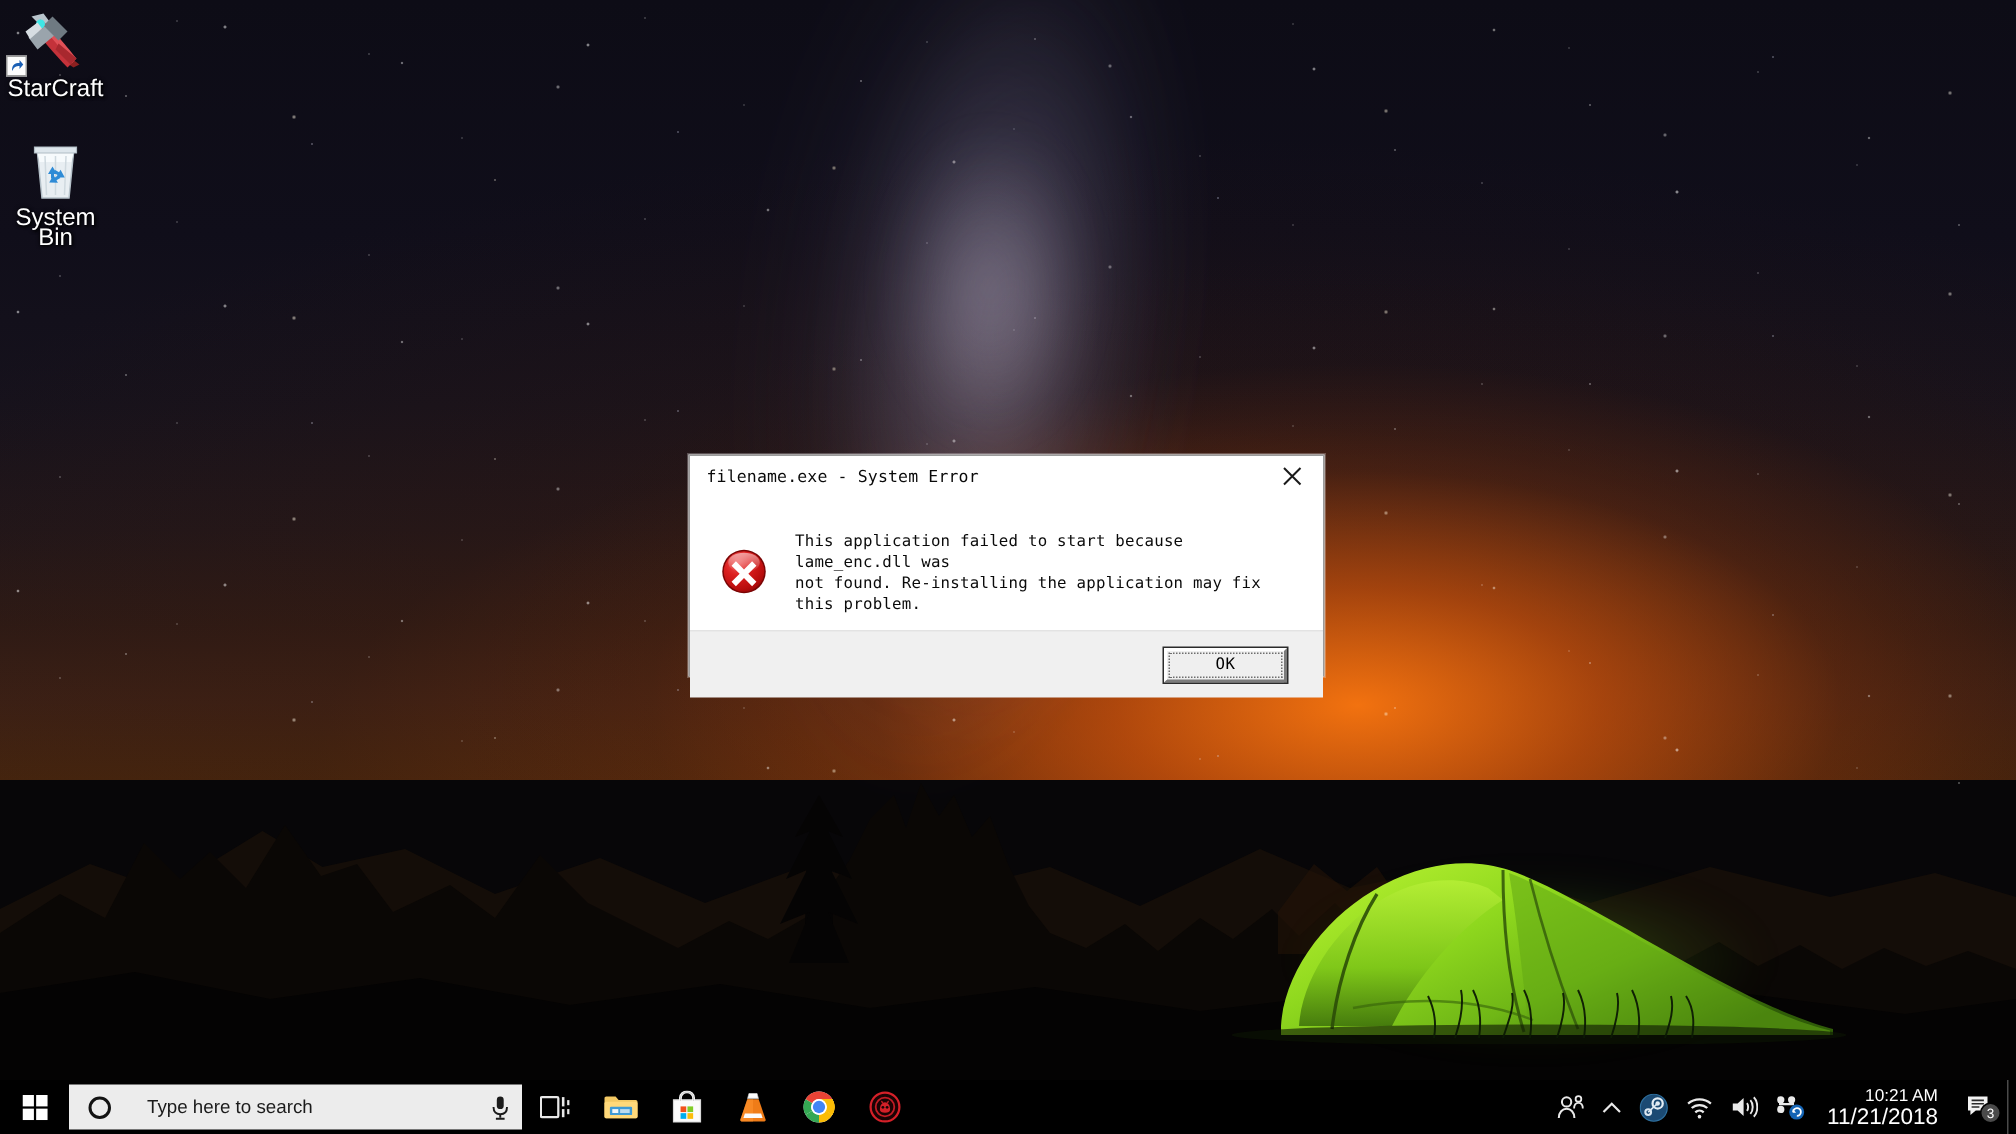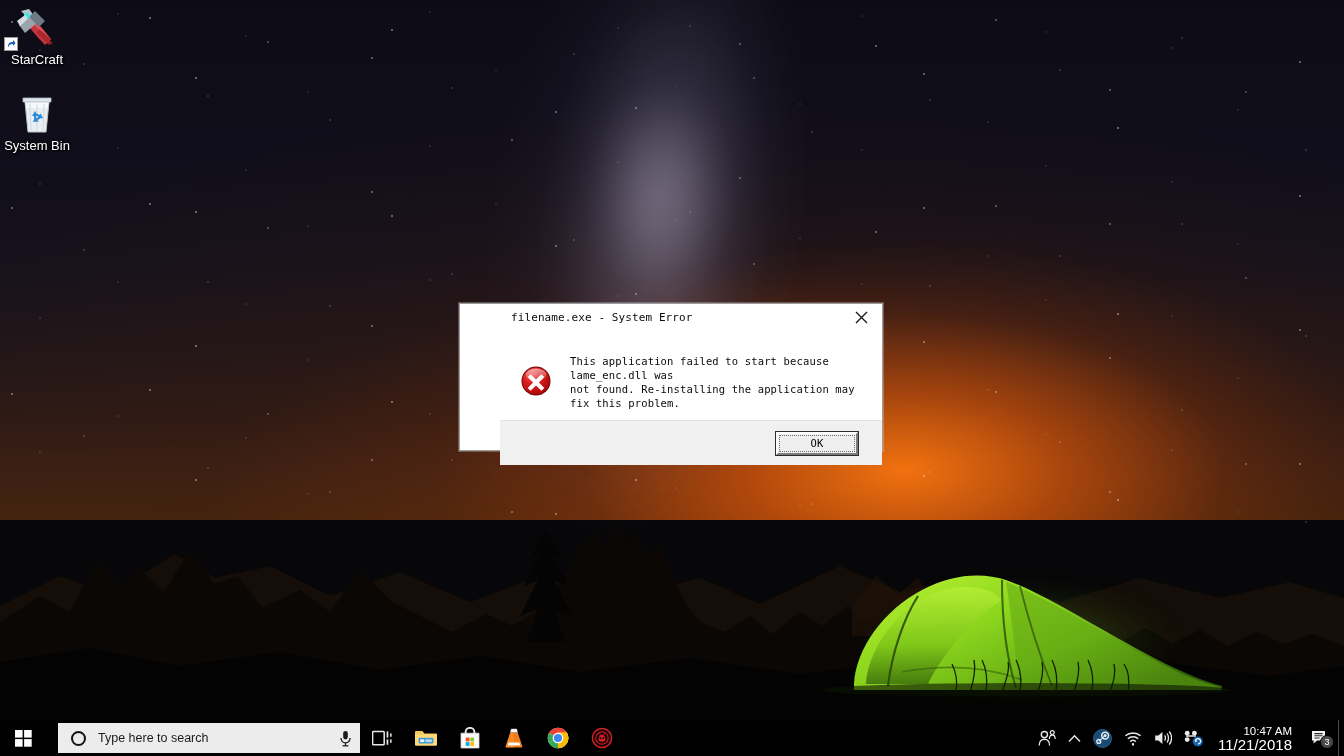--- a/index.html
+++ b/index.html
@@ -117,40 +117,39 @@
     pointer-events:none;
   }
 
   
   .desk-icon {
     position:absolute; width:74px; text-align:center; cursor:default;
     user-select:none;
   }
   .desk-icon .glyph { height:46px; display:flex; align-items:center; justify-content:center; position:relative; }
   .desk-icon .lbl {
-    color:#fff; font-size:13px; line-height:13px;
+    color:#fff; font-size:16px; line-height:13px;
     text-shadow:1px 1px 2px rgba(0,0,0,0.95), 0 0 3px rgba(0,0,0,0.9);
     margin-top:3px; font-family:"Liberation Sans", sans-serif;
   }
   .shortcut-arrow {
     position:absolute; left:4px; bottom:-1px; width:14px; height:14px;
     background:#fdfdfd; border:1px solid #9a9a9a;
     display:flex; align-items:center; justify-content:center;
   }
   .shortcut-arrow svg { display:block; }
 
   
   #dialog {
     position:absolute; left:459px; top:303px; width:424px; height:148px;
     background:#ffffff;
     border:1px solid #9b9b9b;
     box-shadow:0 0 0 1px rgba(255,255,255,0.25);
     display:flex; flex-direction:column;
     font-family:"DejaVu Sans Mono", "Liberation Mono", monospace;
-    padding-left:40px;
   }
   #dlg-title {
     height:26px; display:flex; align-items:center;
     padding-left:11px; background:#ffffff; flex:0 0 auto;
   }
   #dlg-title .t {
     font-family:"DejaVu Sans Mono", "Liberation Mono", monospace;
     font-size:11px; color:#0a0a0a; letter-spacing:0.1px; font-weight:400;
   }
   #dlg-close {
@@ -202,23 +201,23 @@
     position:absolute; left:0; bottom:0; width:1344px; height:36px;
     background:#000000;
     display:flex; align-items:center;
     font-family:"Liberation Sans", sans-serif;
   }
   #start-btn {
     width:46px; height:36px; display:flex; align-items:center; justify-content:center;
     cursor:default;
   }
   #search-box {
-    width:302px; height:30px; margin-left:12px;
+    width:302px; height:30px; margin-left:0px;
     background:#ececec; display:flex; align-items:center;
-    padding:0 8px 0 13px; cursor:text;
+    padding:0 8px 0 13px; cursor:text;gap:12px;
   }
   #search-box .circ {
     width:15px; height:15px; border:2px solid #131313; border-radius:50%;
     flex:0 0 auto;
   }
   #search-box .ph {
     margin-left:12px; font-size:12.5px; color:#1b1b1b;
     font-family:"Liberation Sans", sans-serif; flex:1 1 auto;
   }
   #search-box .mic { flex:0 0 auto; display:flex; align-items:center; }
@@ -569,21 +568,21 @@
         <circle cx="10.4" cy="3.2" r="2.4" fill="#eaeaea"></circle>
         <circle cx="3.2" cy="9.6" r="2.4" fill="#eaeaea"></circle>
         <path d="M2,6 L12,6" stroke="#eaeaea" stroke-width="1.5"></path>
         <circle cx="13.8" cy="11.4" r="5" fill="#1464b4"></circle>
         <path d="M11.4,11.4 A2.6,2.6 0 1,1 13.9,13.9 L13.9,13.9" stroke="#ffffff" stroke-width="1.2" fill="none"></path>
         <path d="M11.2,9.4 L11.2,11.8 L13.4,11.8 Z" fill="#ffffff"></path>
       </svg>
     </div>
 
     <div id="clock">
-      <div class="tm">10:47 AM</div>
+      <div class="tm">10:21 AM</div>
       <div class="dt">11/21/2018</div>
     </div>
 
     <div id="action-center">
       <svg width="20" height="19" viewBox="0 0 20 19">
         <path d="M1,2 L14,2 L14,11.4 L6.2,11.4 L2.6,14.4 L2.6,11.4 L1,11.4 Z" fill="#f2f2f2"></path>
         <path d="M3.4,4.6 L11.6,4.6 M3.4,6.8 L11.6,6.8 M3.4,9 L8.6,9" stroke="#2a2a2a" stroke-width="1.1"></path>
       </svg>
       <div class="badge">3</div>
     </div>

